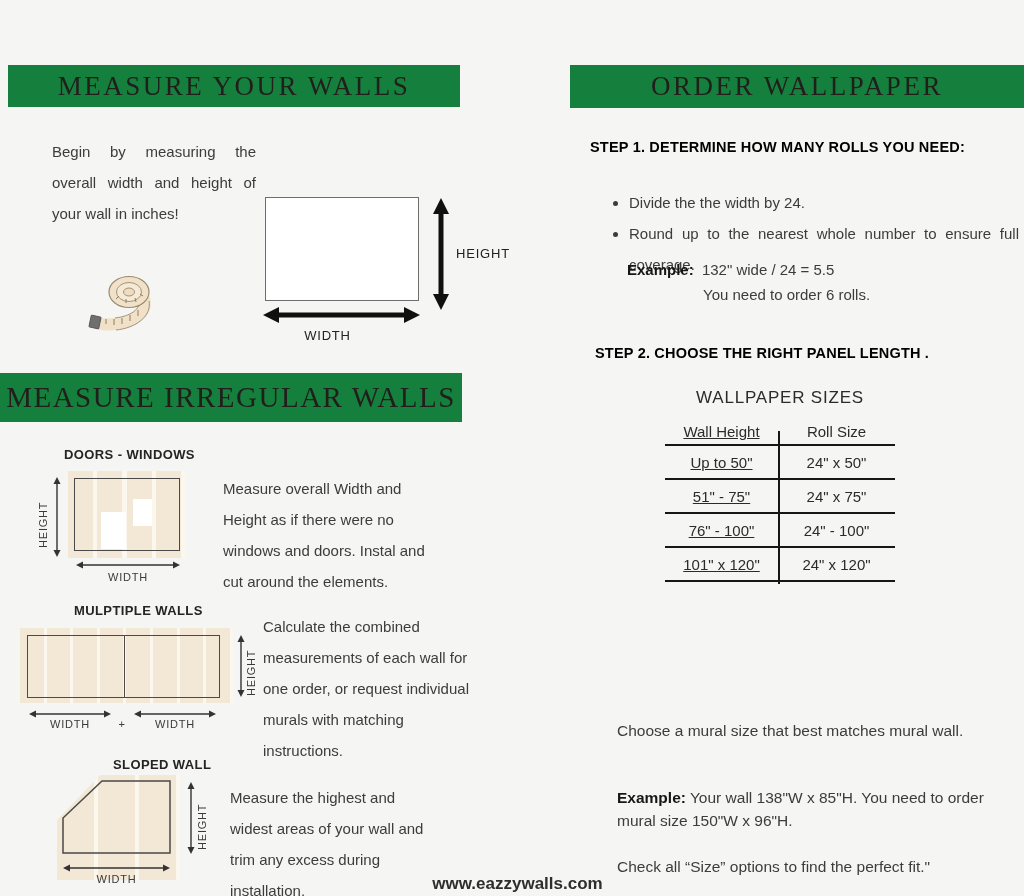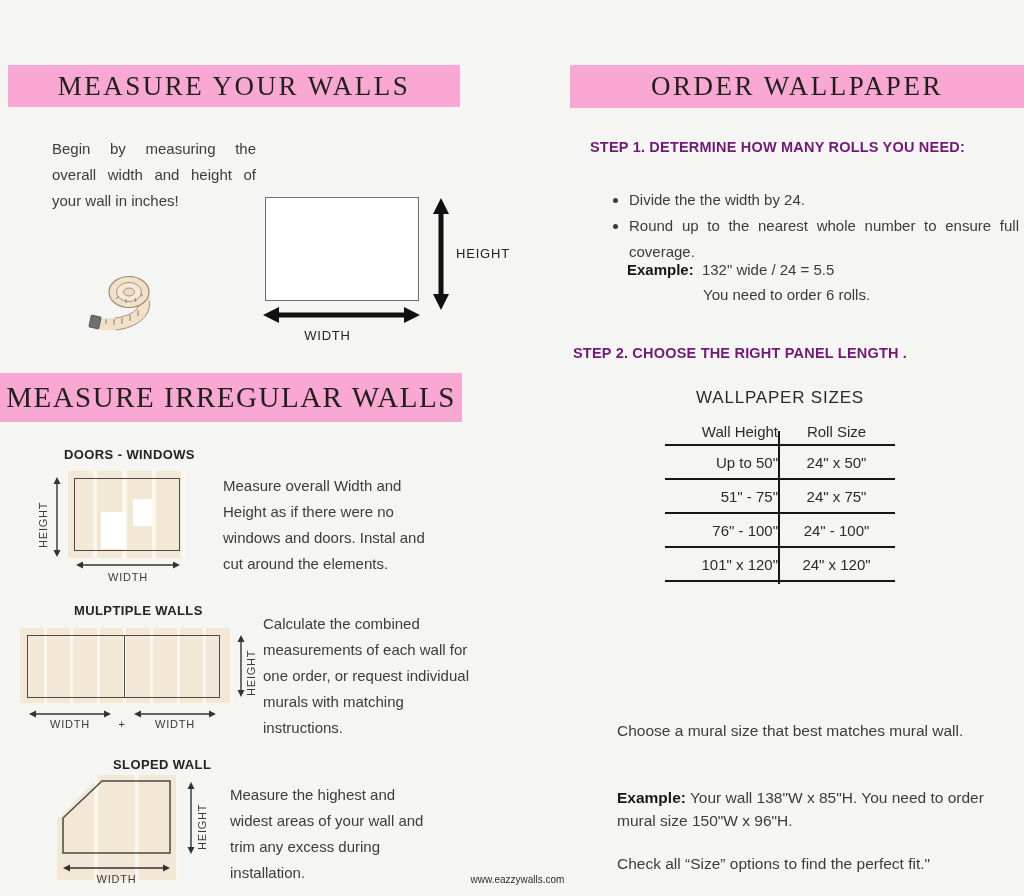--- a/index.html
+++ b/index.html
@@ -1,45 +1,45 @@
 <!DOCTYPE html>
 <html><head>
 <meta charset="utf-8">
 <style>
   html,body{margin:0;padding:0;}
   body{font-family:"Liberation Sans","DejaVu Sans",sans-serif;background:#f5f5f3;}
   #page{position:relative;width:1024px;height:896px;background:#f5f5f3;overflow:hidden;}
 
-  .band{position:absolute;background:#f9a8d4;display:flex;align-items:center;justify-content:center;}
+  .band{position:absolute;background:#15803d;display:flex;align-items:center;justify-content:center;}
   .band-title{font-family:"Liberation Serif","DejaVu Serif",serif;font-weight:400;color:#221e1b;letter-spacing:2.5px;white-space:nowrap;}
 
-  .body-text{color:#3c3c3c;font-size:15px;line-height:26px;}
+  .body-text{color:#3c3c3c;font-size:15px;line-height:31px;}
   .justify{text-align:justify;}
   .bold-label{font-weight:700;color:#242424;font-size:13px;letter-spacing:.4px;white-space:nowrap;}
-  .step-title{position:absolute;font-weight:700;color:#701a75;font-size:14.5px;letter-spacing:.2px;white-space:nowrap;}
+  .step-title{position:absolute;font-weight:700;color:#000000;font-size:14.5px;letter-spacing:.2px;white-space:nowrap;}
   .dim-label{font-size:11px;letter-spacing:.8px;color:#3a3a3a;white-space:nowrap;}
   .dim-label-lg{font-size:13px;letter-spacing:.8px;color:#222;white-space:nowrap;}
   .vlabel{writing-mode:vertical-rl;transform:rotate(180deg);}
   .abs{position:absolute;}
   .center{text-align:center;}
 
   .wall-rect{position:absolute;background:#ffffff;border:1.5px solid #6e6e6e;}
   .outline-rect{position:absolute;border:1.5px solid #4a4a4a;background:transparent;}
   .white-fill{position:absolute;background:#ffffff;}
 
   .stripes-doors{background:repeating-linear-gradient(90deg,#f3e7d5 0px,#f3e7d5 25px,#fcf7ee 25px,#fcf7ee 29.5px);}
   .stripes-mult{background:repeating-linear-gradient(90deg,#f3e7d5 0px,#f3e7d5 23.5px,#fcf7ee 23.5px,#fcf7ee 26.6px);}
   .stripes-sloped{background:repeating-linear-gradient(90deg,#f3e7d5 0px,#f3e7d5 37px,#fcf7ee 37px,#fcf7ee 41px);}
 
   .tbl{position:absolute;left:665px;top:418px;width:230px;color:#2b2b2b;font-size:15px;}
   .tbl-row{display:flex;height:32px;align-items:center;}
   .tbl-row.hdr{height:26px;}
   .tbl-row + .tbl-row{border-top:2px solid #161616;}
   .tbl-bottom{border-top:2px solid #161616;}
-  .tbl-c1{width:113px;text-align:right;}
+  .tbl-c1{width:113px;text-align:center;text-decoration:underline;}
   .tbl-c2{width:117px;text-align:center;}
   .tbl-divider{position:absolute;left:113px;top:13px;width:2px;height:153px;background:#161616;}
 
   svg.arrow{position:absolute;display:block;}
 </style>
 </head>
 <body>
 
 <div id="page">
 
@@ -172,21 +172,21 @@
     <li>Divide the the width by 24.</li>
     <li>Round up to the nearest whole number to ensure full coverage.</li>
   </ul>
 
   <div class="abs body-text" style="left:627px;top:257px;line-height:25px;">
     <span style="font-weight:700;color:#161616;">Example:</span>
     <span style="padding-left:4px;">132" wide / 24 = 5.5</span><br>
     <span style="padding-left:76px;">You need to order 6 rolls.</span>
   </div>
 
-  <span class="step-title" style="left:573px;top:345px;text-align:right;">STEP 2. CHOOSE THE RIGHT PANEL LENGTH .</span>
+  <span class="step-title" style="left:595px;top:345px;text-align:right;">STEP 2. CHOOSE THE RIGHT PANEL LENGTH .</span>
 
   <span class="abs center" style="left:660px;top:388px;width:240px;font-size:17px;letter-spacing:.8px;color:#2b2b2b;">WALLPAPER SIZES</span>
 
   <div class="tbl">
     <div class="tbl-divider"></div>
     <div class="tbl-row hdr">
       <span class="tbl-c1">Wall Height</span>
       <span class="tbl-c2">Roll Size</span>
     </div>
     <div class="tbl-row">
@@ -211,15 +211,15 @@
 
   <div class="abs body-text" style="left:617px;top:719px;width:394px;font-size:15.5px;line-height:23px;">Choose a mural size that best matches mural wall.</div>
 
   <div class="abs body-text" style="left:617px;top:786px;width:400px;font-size:15.5px;line-height:23px;">
     <span style="font-weight:700;color:#161616;">Example:</span>
     <span>Your wall 138"W x 85"H. You need to order mural size 150"W x 96"H.</span>
   </div>
 
   <div class="abs body-text" style="left:617px;top:851px;width:400px;font-size:15.5px;">Check all “Size” options to find the perfect fit."</div>
 
-  <span class="abs center" style="left:430px;top:874px;width:175px;font-size:10px;color:#2e2e2e;">www.eazzywalls.com</span>
+  <span class="abs center" style="left:430px;top:874px;width:175px;font-size:17px;color:#2e2e2e;font-weight:bold;">www.eazzywalls.com</span>
 
 </div>
 
 </body></html>

